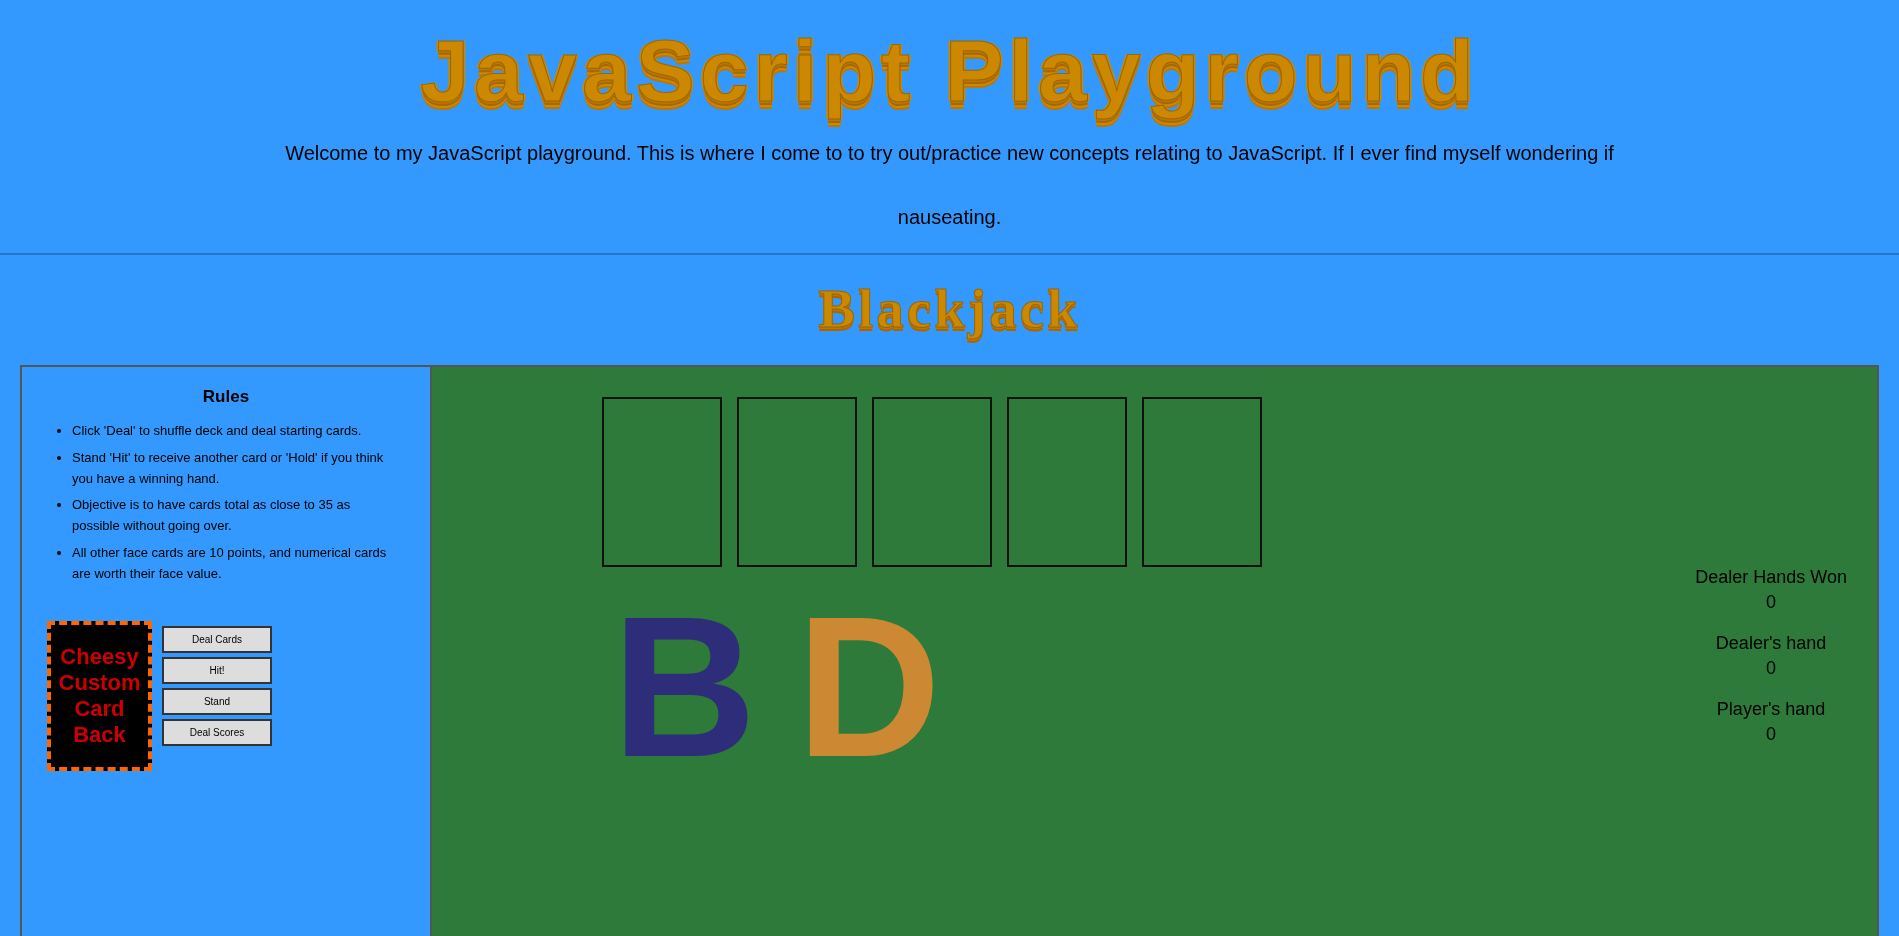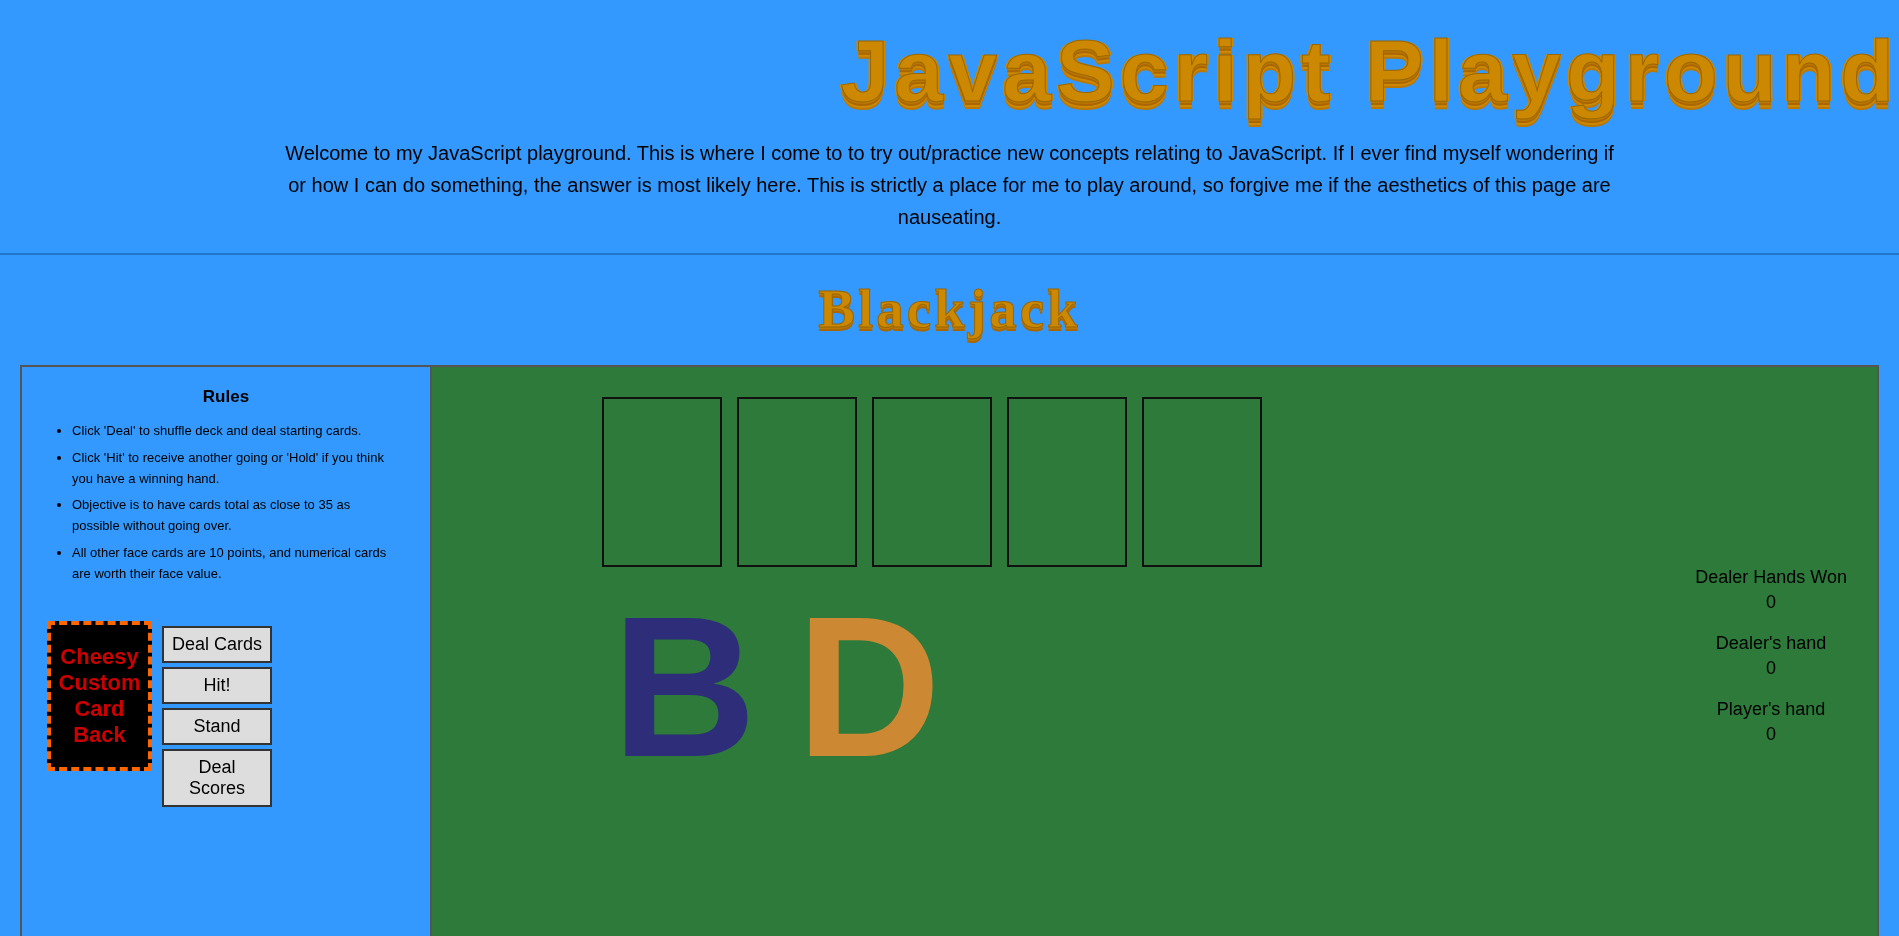--- a/index.html
+++ b/index.html
@@ -112,21 +112,21 @@
       display: flex;
       flex-direction: column;
       gap: 4px;
       margin-top: 5px;
     }
 
     .game-btn {
       background-color: #dddddd;
       border: 2px solid #333;
       padding: 6px 4px;
-      font-size: 18px;
+      font-size: 10px;
       cursor: pointer;
       width: 110px;
       text-align: center;
     }
 
     
     .green-table {
       background-color: #2d7a3a;
       flex: 1;
       position: relative;
@@ -197,21 +197,21 @@
       margin-bottom: 20px;
     }
 
     
     .retro-title {
       font-size: 88px;
       font-weight: 900;
       font-family: 'Arial Black', Impact, sans-serif;
       color: #cc8800;
       letter-spacing: 5px;
-      text-align: right;
+      text-align: center;
       padding: 10px 0 5px 0;
       position: relative;
       
       text-shadow:
         0 0 0 #cc8800,
         0 2px 0 #bb7700,
         0 4px 0 #aa6600,
         0 6px 0 #cc8800,
         0 8px 0 #bb7700,
         -2px 0 0 #cc8800,
@@ -234,36 +234,36 @@
       -webkit-text-stroke: 1px #996600;
     }
   </style>
 </head>
 <body>
 
 <div class="header">
   <div class="retro-title">JavaScript Playground</div>
   <p class="welcome-text">
     <span>Welcome to my JavaScript playground. This is where I come to to try out/practice new concepts relating to JavaScript. If I ever find myself wondering if</span><br>
-    <span>or how I can do something, the answer is most likely here. This is strictly a place for me to play around, so forgive me if the aesthetics of this page are</span><br>
+    <br>
     <span>nauseating.</span>
   </p>
   <hr>
   <div class="bj-title">Blackjack</div>
 </div>
 
 <div class="game-container">
 
   <div class="left-panel">
 
     <div class="rules-section">
       <div class="rules-title">Rules</div>
       <ul class="rules-list">
         <li>Click 'Deal' to shuffle deck and deal starting cards.</li>
-        <li>Click 'Hit' to receive another going or 'Hold' if you think you have a winning hand.</li>
+        <li>Stand 'Hit' to receive another card or 'Hold' if you think you have a winning hand.</li>
         <li>Objective is to have cards total as close to 35 as possible without going over.</li>
         <li>All other face cards are 10 points, and numerical cards are worth their face value.</li>
       </ul>
     </div>
 
     <div class="card-controls">
       <div class="card-back">Cheesy Custom Card Back</div>
       <div class="buttons-column">
         <button class="game-btn">Deal Cards</button>
         <button class="game-btn">Hit!</button>

